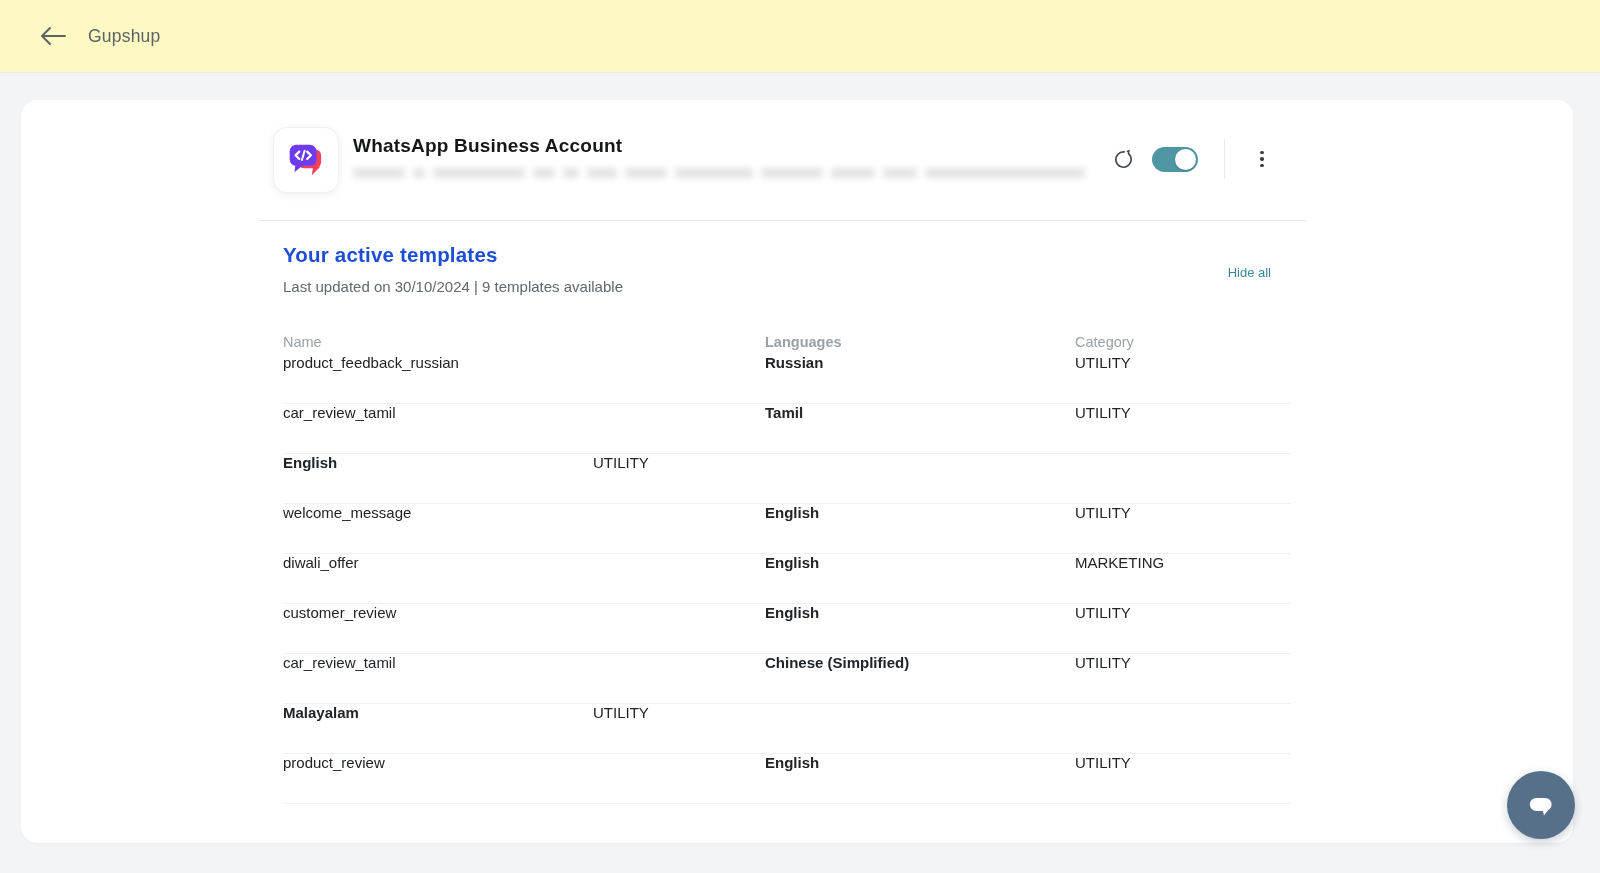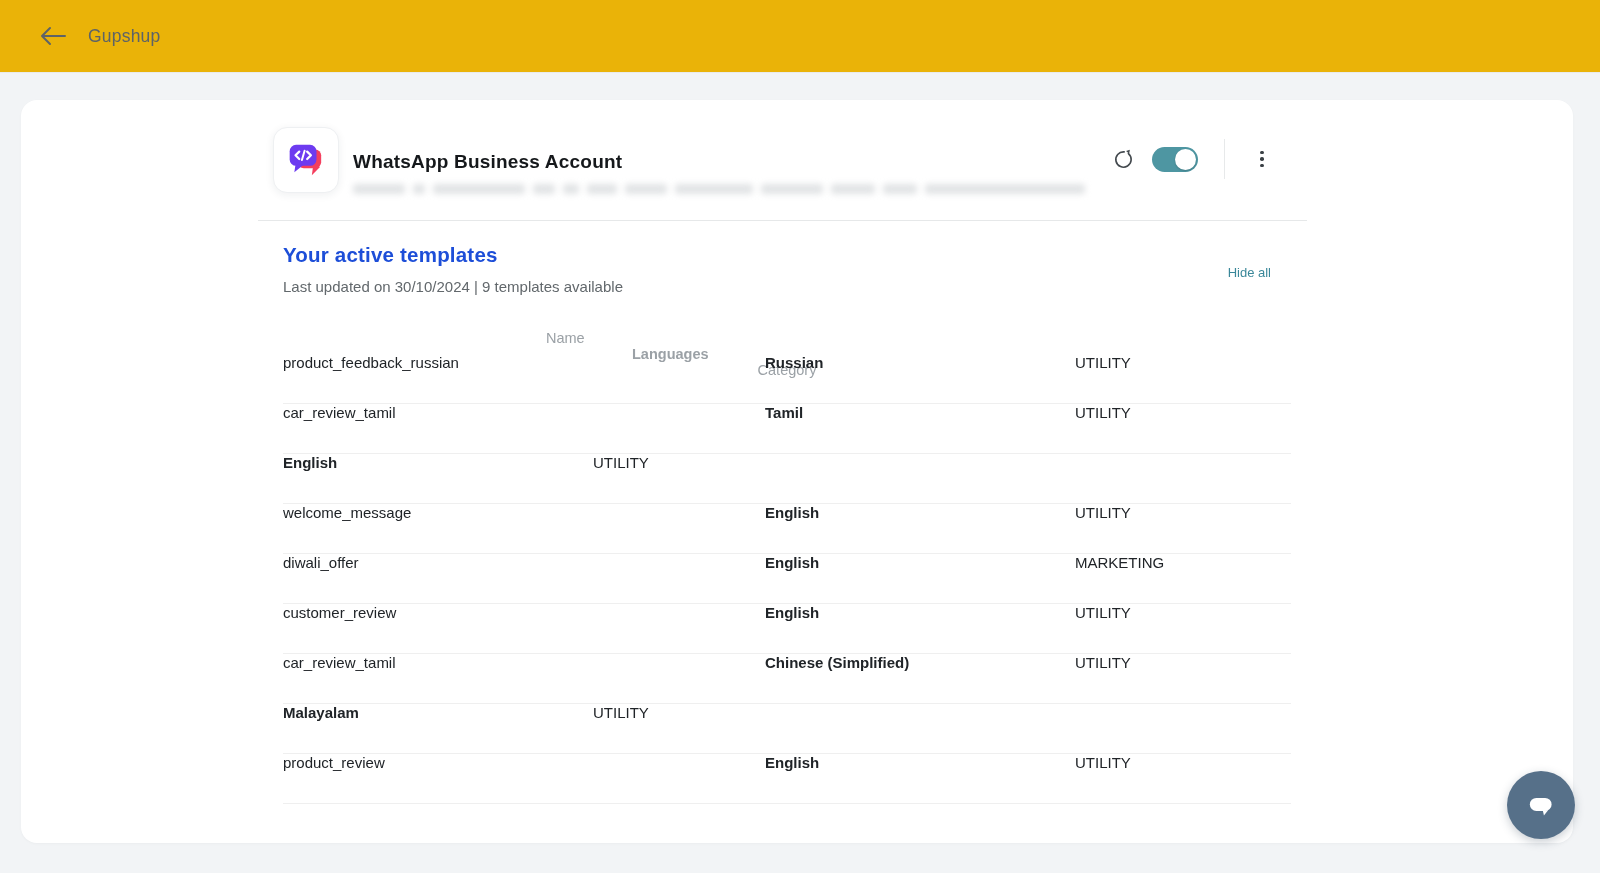--- a/index.html
+++ b/index.html
@@ -6,21 +6,21 @@
   html,body { width:1600px; height:873px; overflow:hidden; }
   body {
     font-family:"Liberation Sans", sans-serif;
     background:#f2f4f6;
     position:relative;
     color:#202428;
   }
   
   .topbar {
     position:absolute; left:0; top:0; width:1600px; height:73px;
-    background:#eab308; border-bottom:1px solid #e9ebec;
+    background:#fef9c3; border-bottom:1px solid #e9ebec;
     display:flex; align-items:center;
   }
   .back-btn {
     margin-left:38px; width:30px; height:30px; border:none; background:transparent;
     cursor:pointer; display:flex; align-items:center; justify-content:center;
   }
   .app-title {
     margin-left:20px; font-size:17.5px; color:#5d6367; letter-spacing:.2px;
   }
   
@@ -29,21 +29,21 @@
     background:#ffffff; border-radius:16px;
     box-shadow:0 1px 3px rgba(20,30,40,.03);
   }
   
   .acct { position:absolute; left:252px; top:27px; display:flex; gap:14px; }
   .acct-tile {
     width:66px; height:66px; background:#fff; border:1px solid #eef0f2;
     border-radius:14px; box-shadow:0 2px 8px rgba(30,40,50,.07);
     display:flex; align-items:center; justify-content:center;
   }
-  .acct-title { font-size:19px; font-weight:700; color:#15181b; margin-top:24px; letter-spacing:.2px; }
+  .acct-title { font-size:19px; font-weight:700; color:#15181b; margin-top:8px; letter-spacing:.2px; }
   .blur-row {
     margin-top:11px; display:flex; align-items:center; gap:8px;
     filter:blur(3px); opacity:.55;
   }
   .blur-row span { display:inline-block; height:10px; background:#c9cdd0; border-radius:3px; }
   .b1{width:52px}.b2{width:12px}.b3{width:92px}.b4{width:22px}.b5{width:16px}
   .b6{width:30px}.b7{width:42px}.b8{width:78px}.b9{width:62px}.b10{width:44px}
   .b11{width:34px}.b12{width:160px; height:6px;}
   
   .controls {
@@ -73,21 +73,21 @@
   .sec-head { position:absolute; left:262px; top:143px; }
   .sec-title { font-size:20.5px; font-weight:700; color:#1d4ed8; letter-spacing:.2px; }
   .sec-sub { margin-top:11px; font-size:15px; color:#62686c; }
   .hide-all {
     position:absolute; top:165px; right:302px;
     background:transparent; border:none; cursor:pointer;
     font-size:13px; font-family:inherit;
   }
   
   .table { position:absolute; left:262px; top:230px; width:1008px; }
-  .thead { display:flex; height:24px; align-items:center;flex-direction:column; }
+  .thead { display:flex; height:24px; align-items:center; }
   .thead .tcell { color:#9ba1a6; font-size:14.5px; }
   .tbody .trow {
     display:flex; height:50px; 
     border-bottom:1px solid #efefef;
   }
   .tcell { font-size:15px; color:#202428; }
   .c-name { width:482px; }
   .c-language { width:310px;font-weight:bold; }
   .c-category { flex:1; }
   

